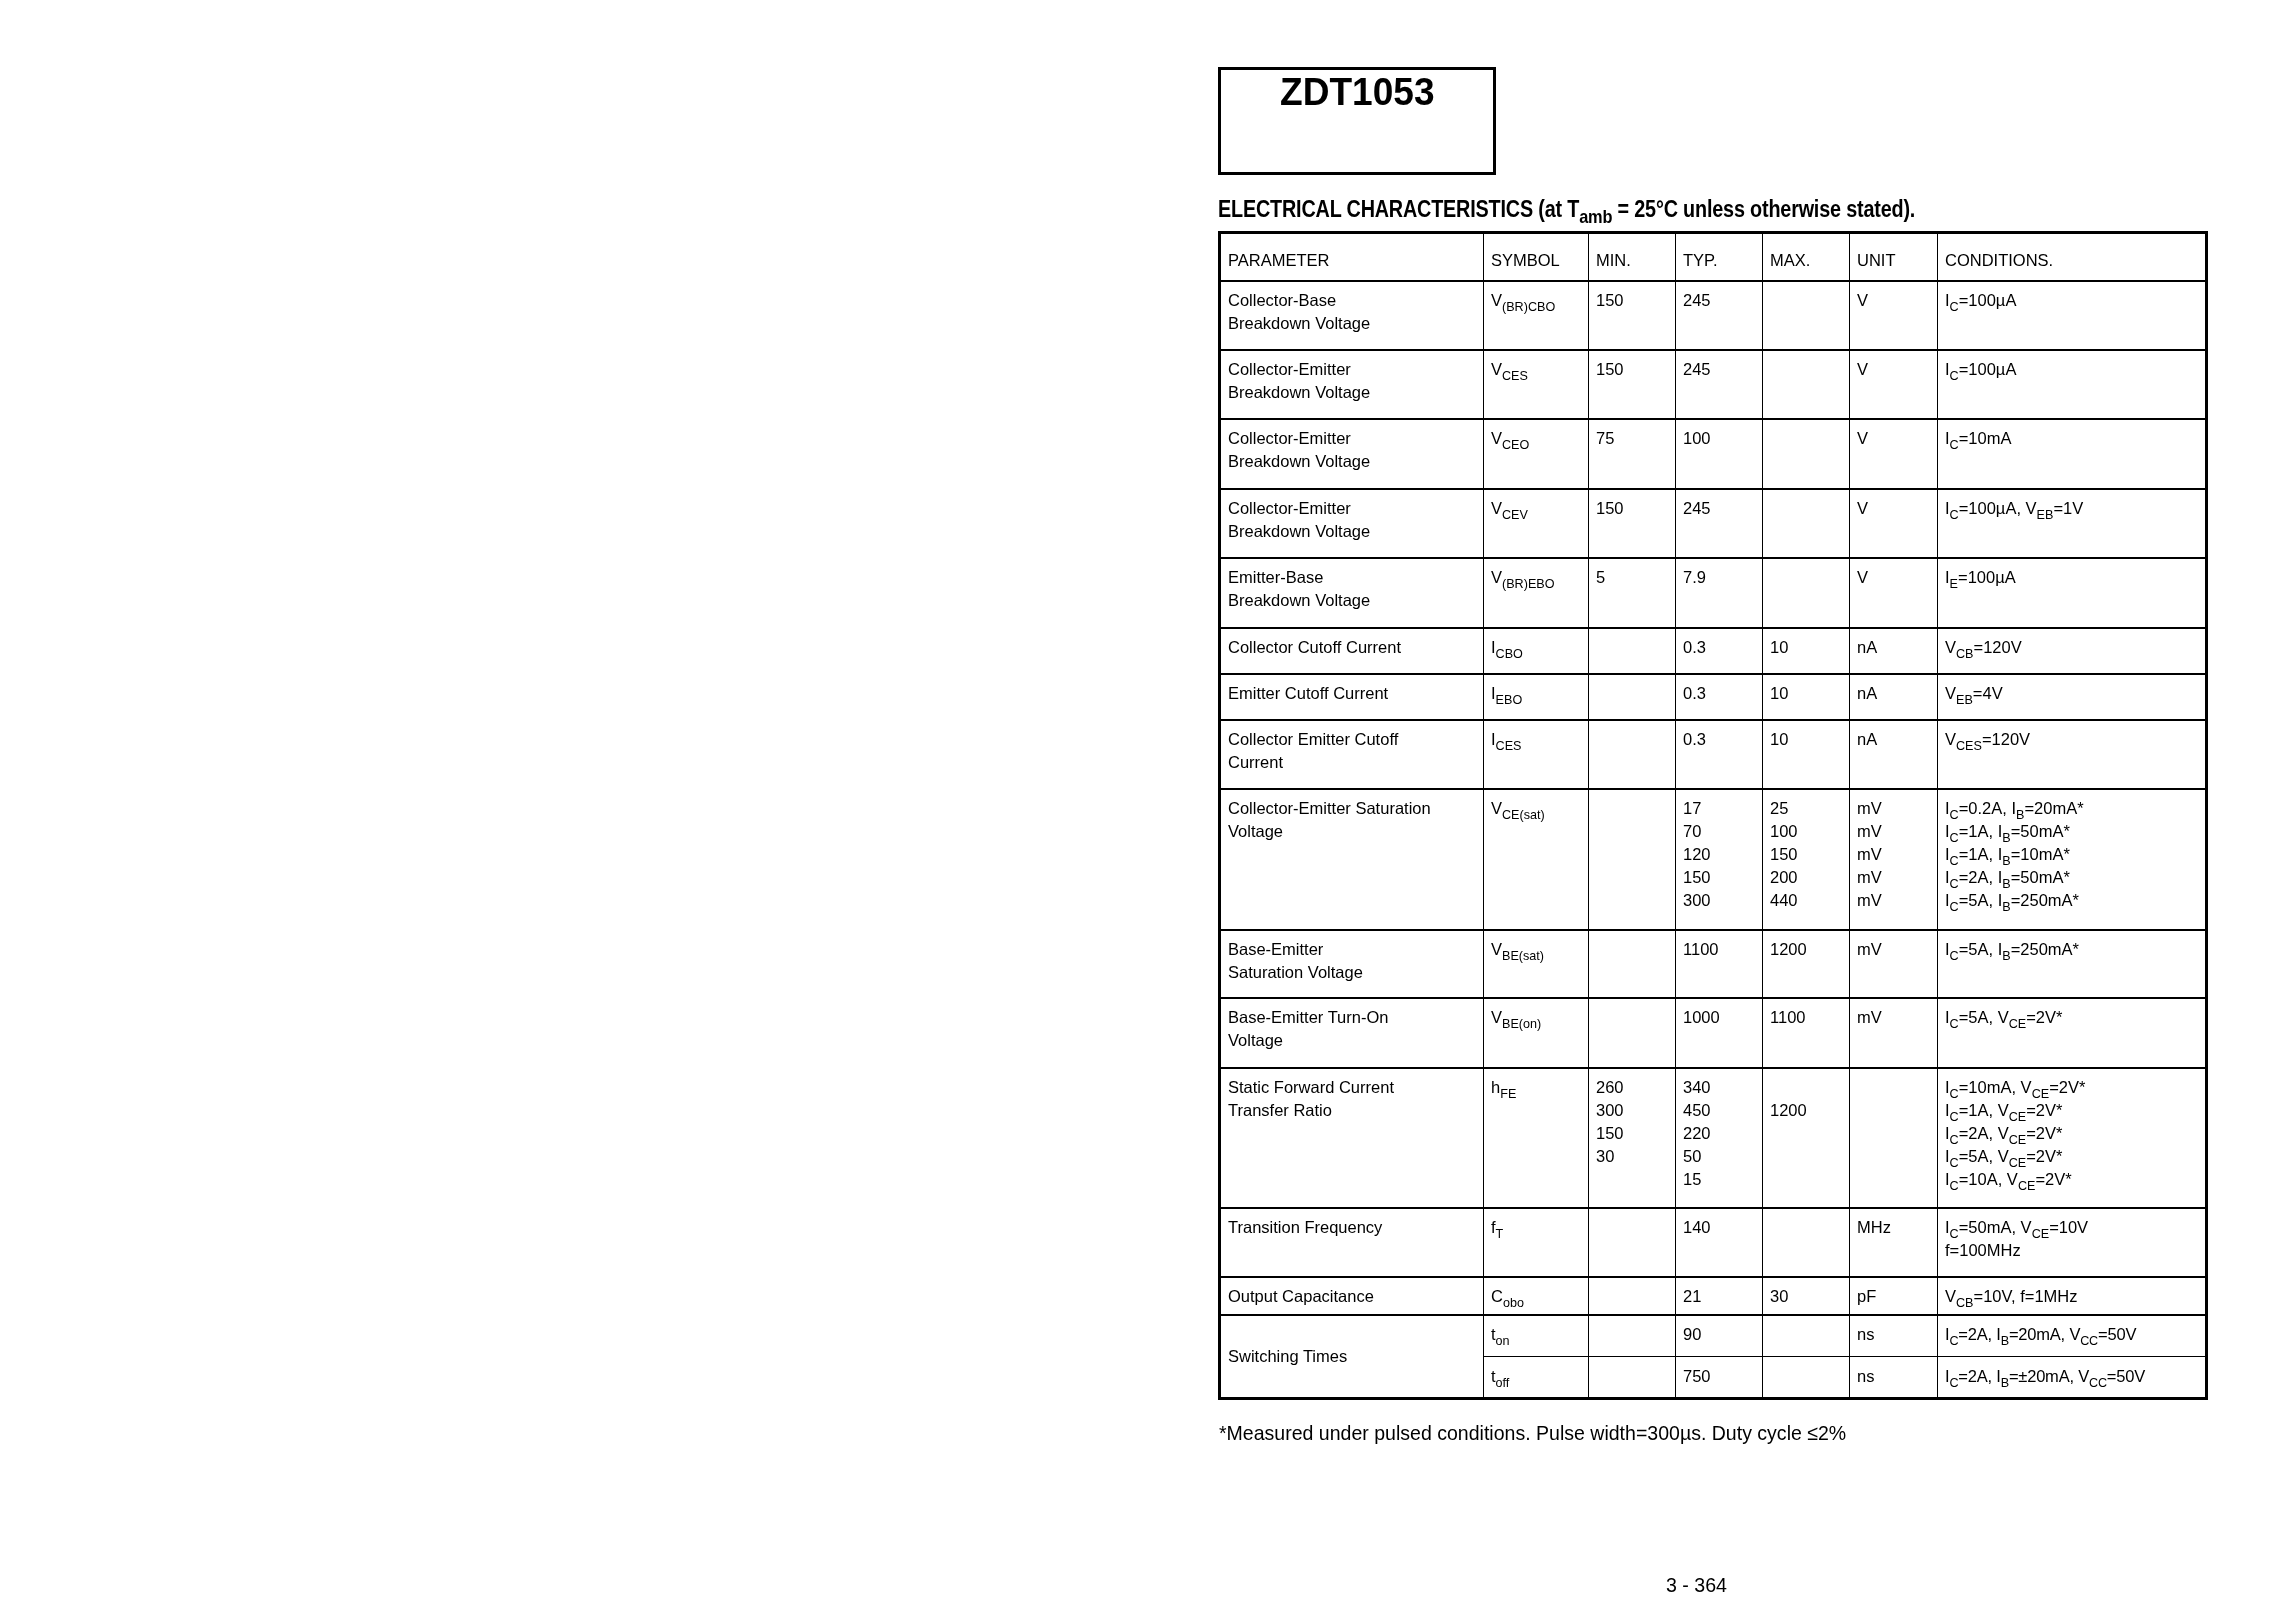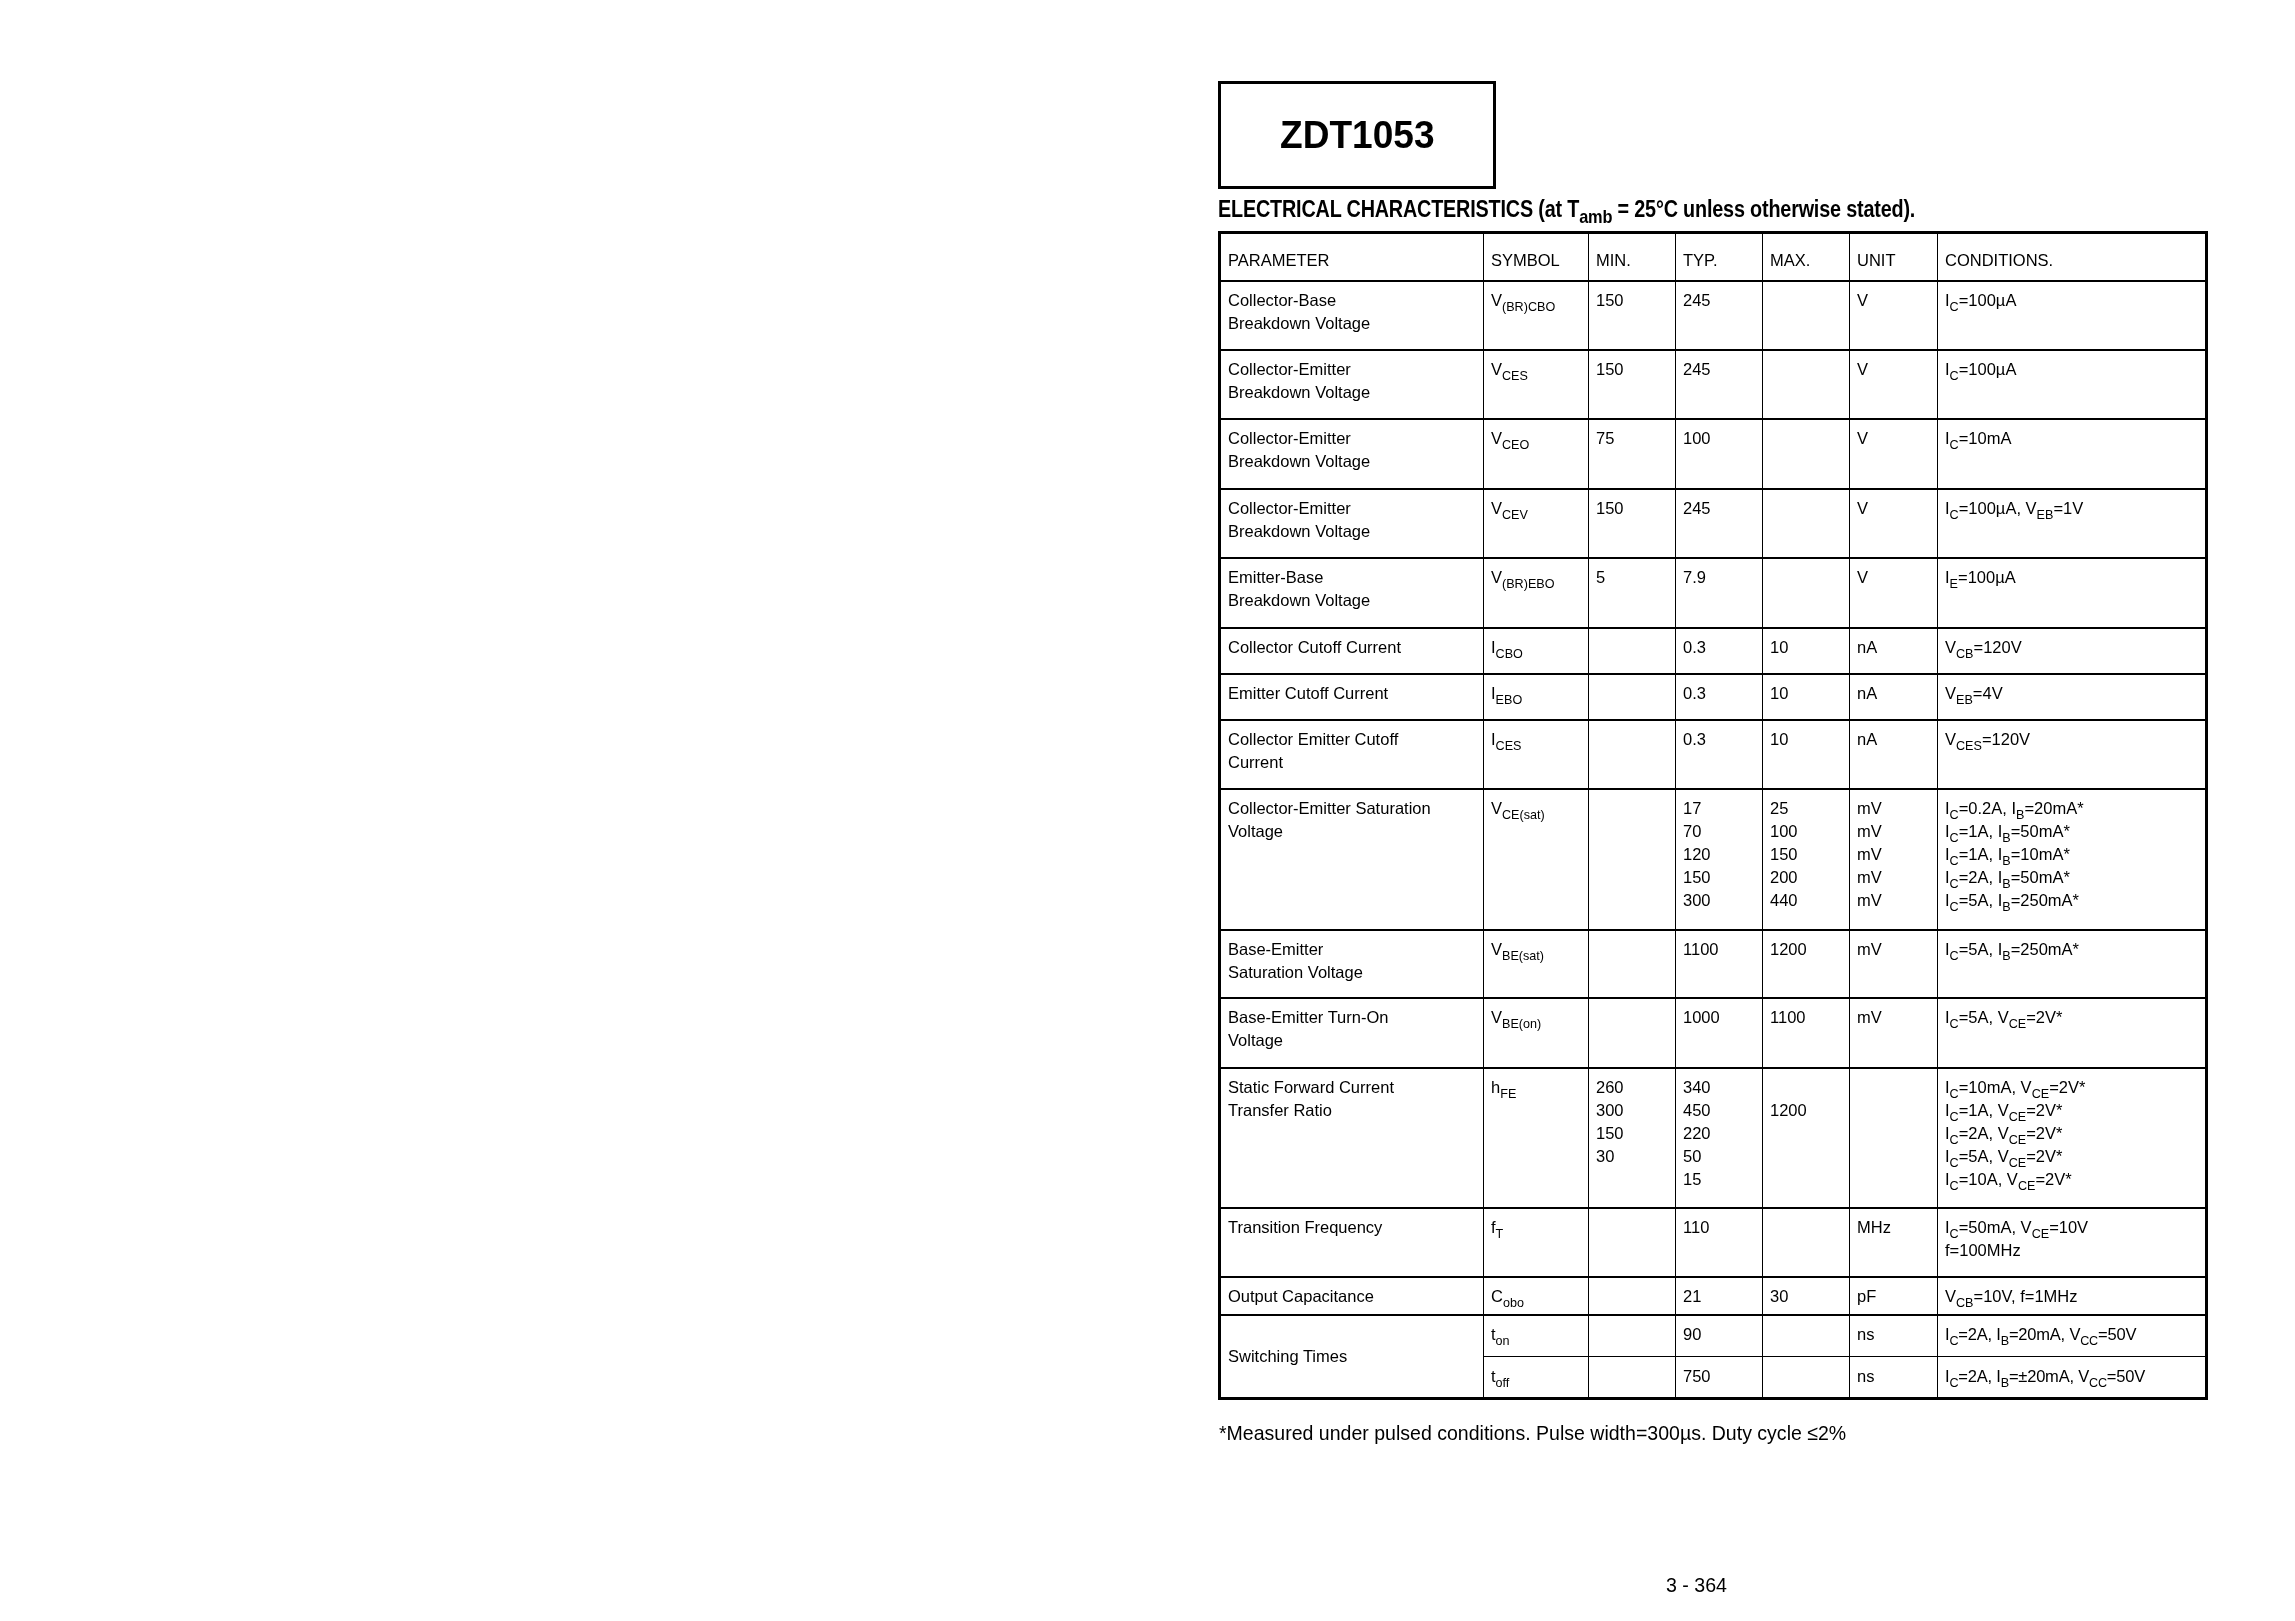--- a/index.html
+++ b/index.html
@@ -1,19 +1,19 @@
 <!DOCTYPE html>
 <html style="font-size:12.6px"><head>
 <meta charset="utf-8">
 <style>
   html, body { margin:0; padding:0; background:#ffffff; }
   body { width:2295px; height:1622px; position:relative; overflow:hidden;
          font-family:"Liberation Sans", "DejaVu Sans", sans-serif; color:#000; }
-  .title-box { position:absolute; left:1218px; top:81px; width:272px; height:102px;
-               border:3.1px solid #000; display:flex; align-items:center; justify-content:center; }
+  .title-box { position:absolute; left:1218px; top:67px; width:272px; height:102px;
+               border:3.1px solid #000; display:flex; align-items:flex-start; justify-content:center; }
   .title-text { font-weight:bold; font-size:39px; letter-spacing:0px; transform:scaleX(0.95); }
   .heading { position:absolute; left:1218px; top:196px; font-weight:bold; font-size:23px;
              white-space:nowrap; transform-origin:left top; transform:scaleX(0.86); letter-spacing:-0.2px; }
   .heading sub { font-size:19px; vertical-align:-5.5px; }
   table.ec { position:absolute; left:1218px; top:231px; border-collapse:collapse;
              border:3.1px solid #000; table-layout:fixed; }
   table.ec td { border:1.3px solid #000; vertical-align:top; padding:7.9px 0 0 7px;
                 font-size:16.5px; line-height:23px; box-sizing:border-box; white-space:nowrap; }
   table.ec tr.head td { vertical-align:middle; padding-top:8px; }
   table.ec tr.row-sep td { border-top:2.4px solid #000; }
@@ -346,21 +346,21 @@
       </tr>
       <tr class="row-sep" style="height: 69px; margin-top: 18px;">
         <td>
           <span class="multi">Transition Frequency</span>
         </td>
         <td><span>f</span><span class="sub">T</span></td>
         <td>
           <span class="multi">&nbsp;</span>
         </td>
         <td>
-          <span class="multi">110</span>
+          <span class="multi">140</span>
         </td>
         <td>
           <span class="multi">&nbsp;</span>
         </td>
         <td>
           <span class="multi">MHz</span>
         </td>
         <td>
           <span class="multi"><span>I</span><span class="sub">C</span><span>=50mA, V</span><span class="sub">CE</span><span>=10V</span></span>
           <span class="multi"><span>f=100MHz</span></span>

